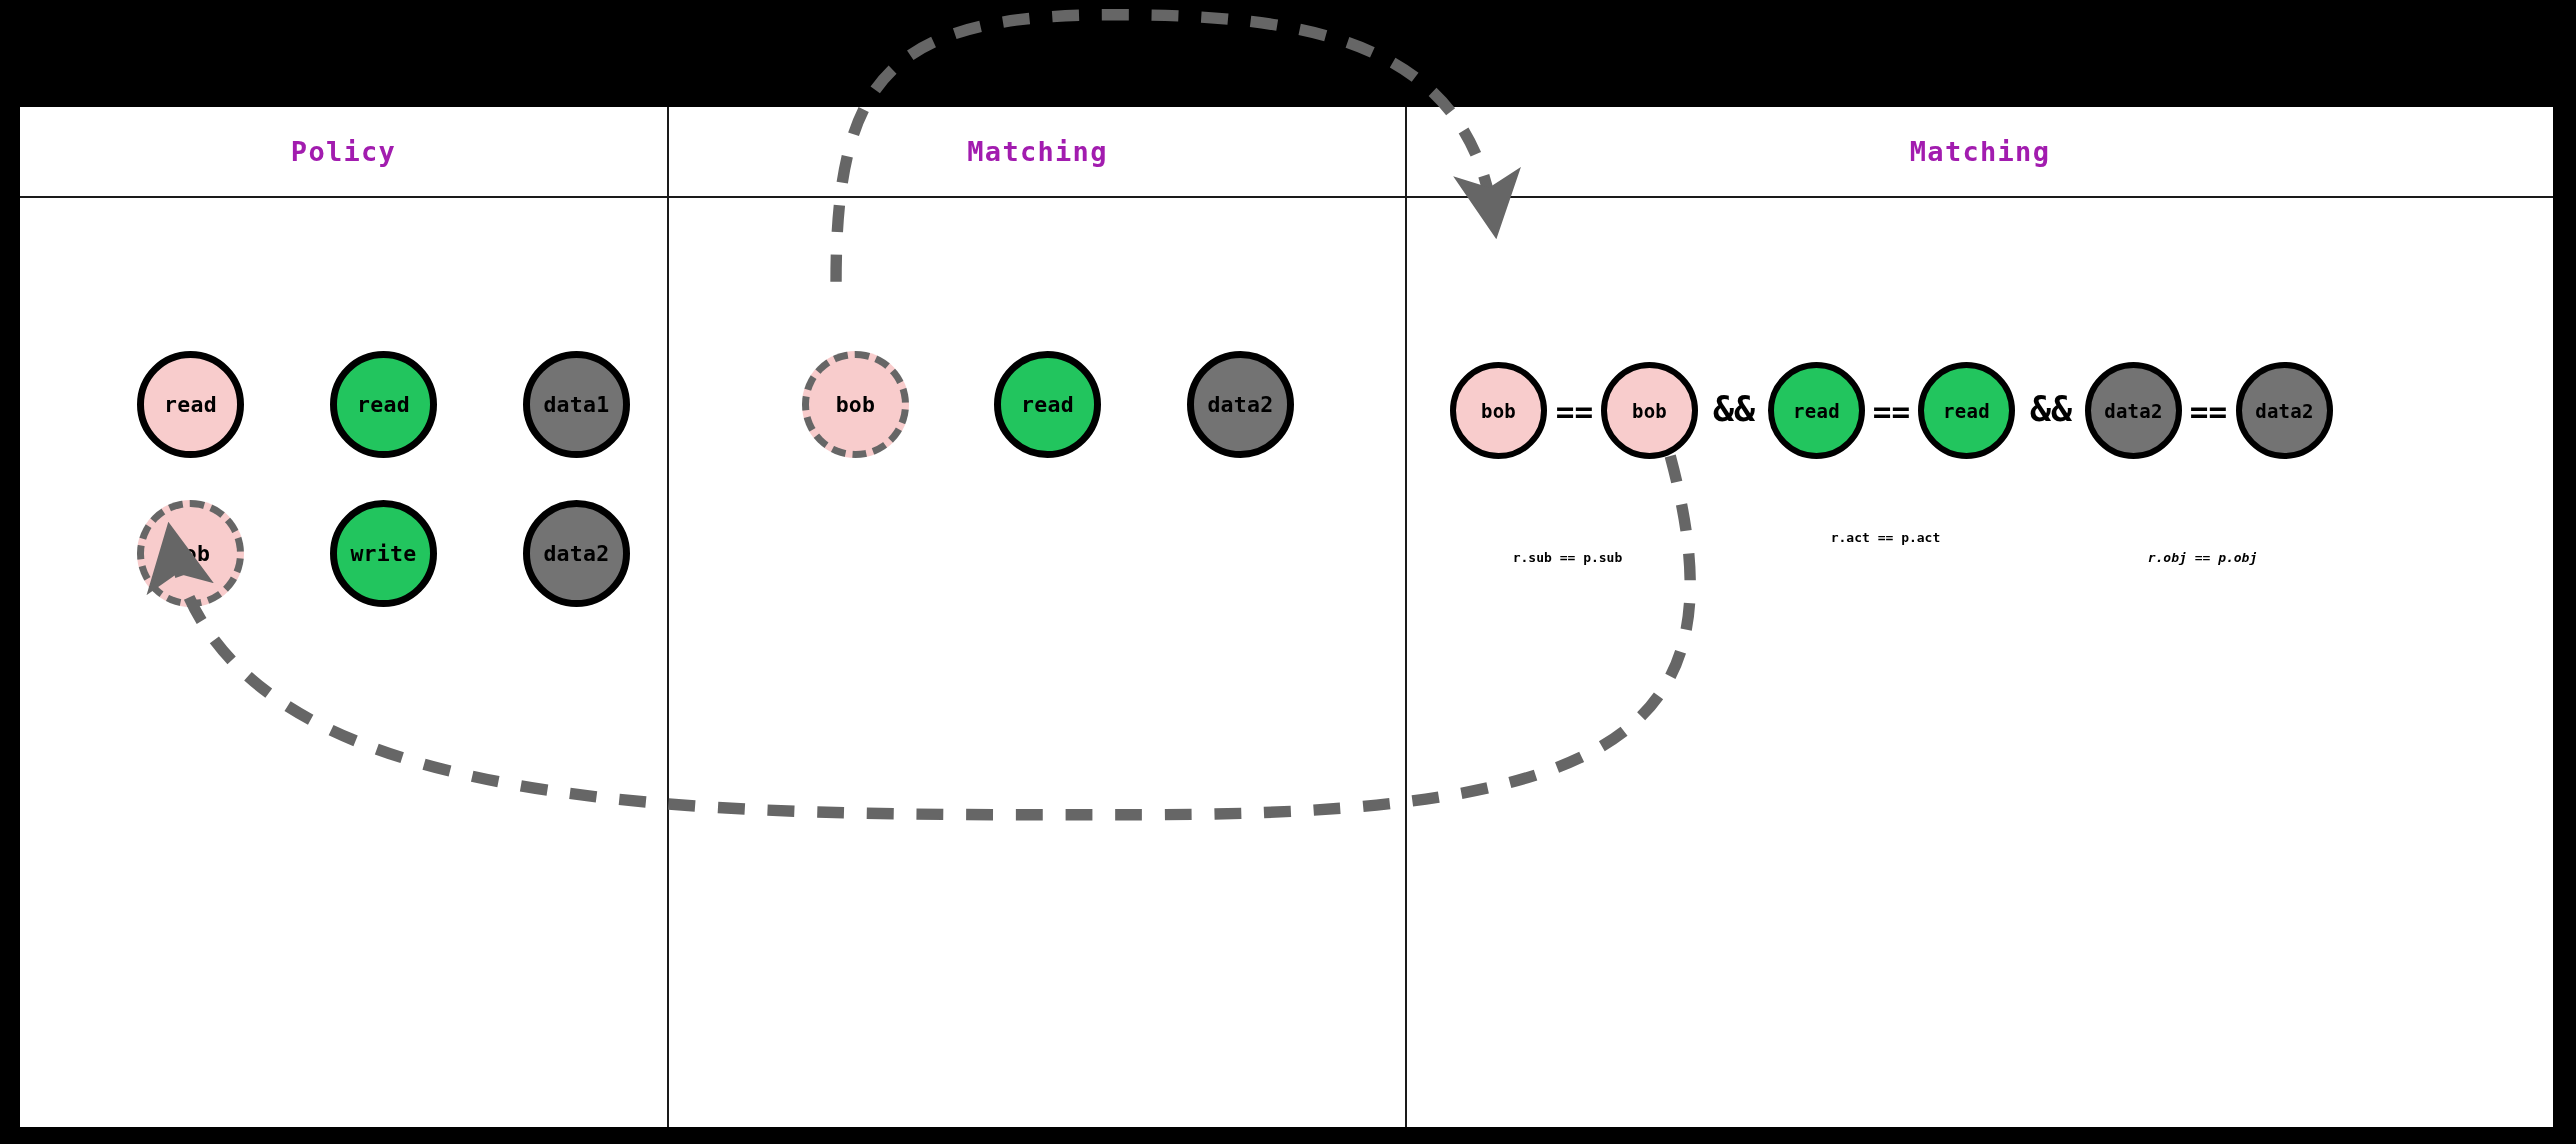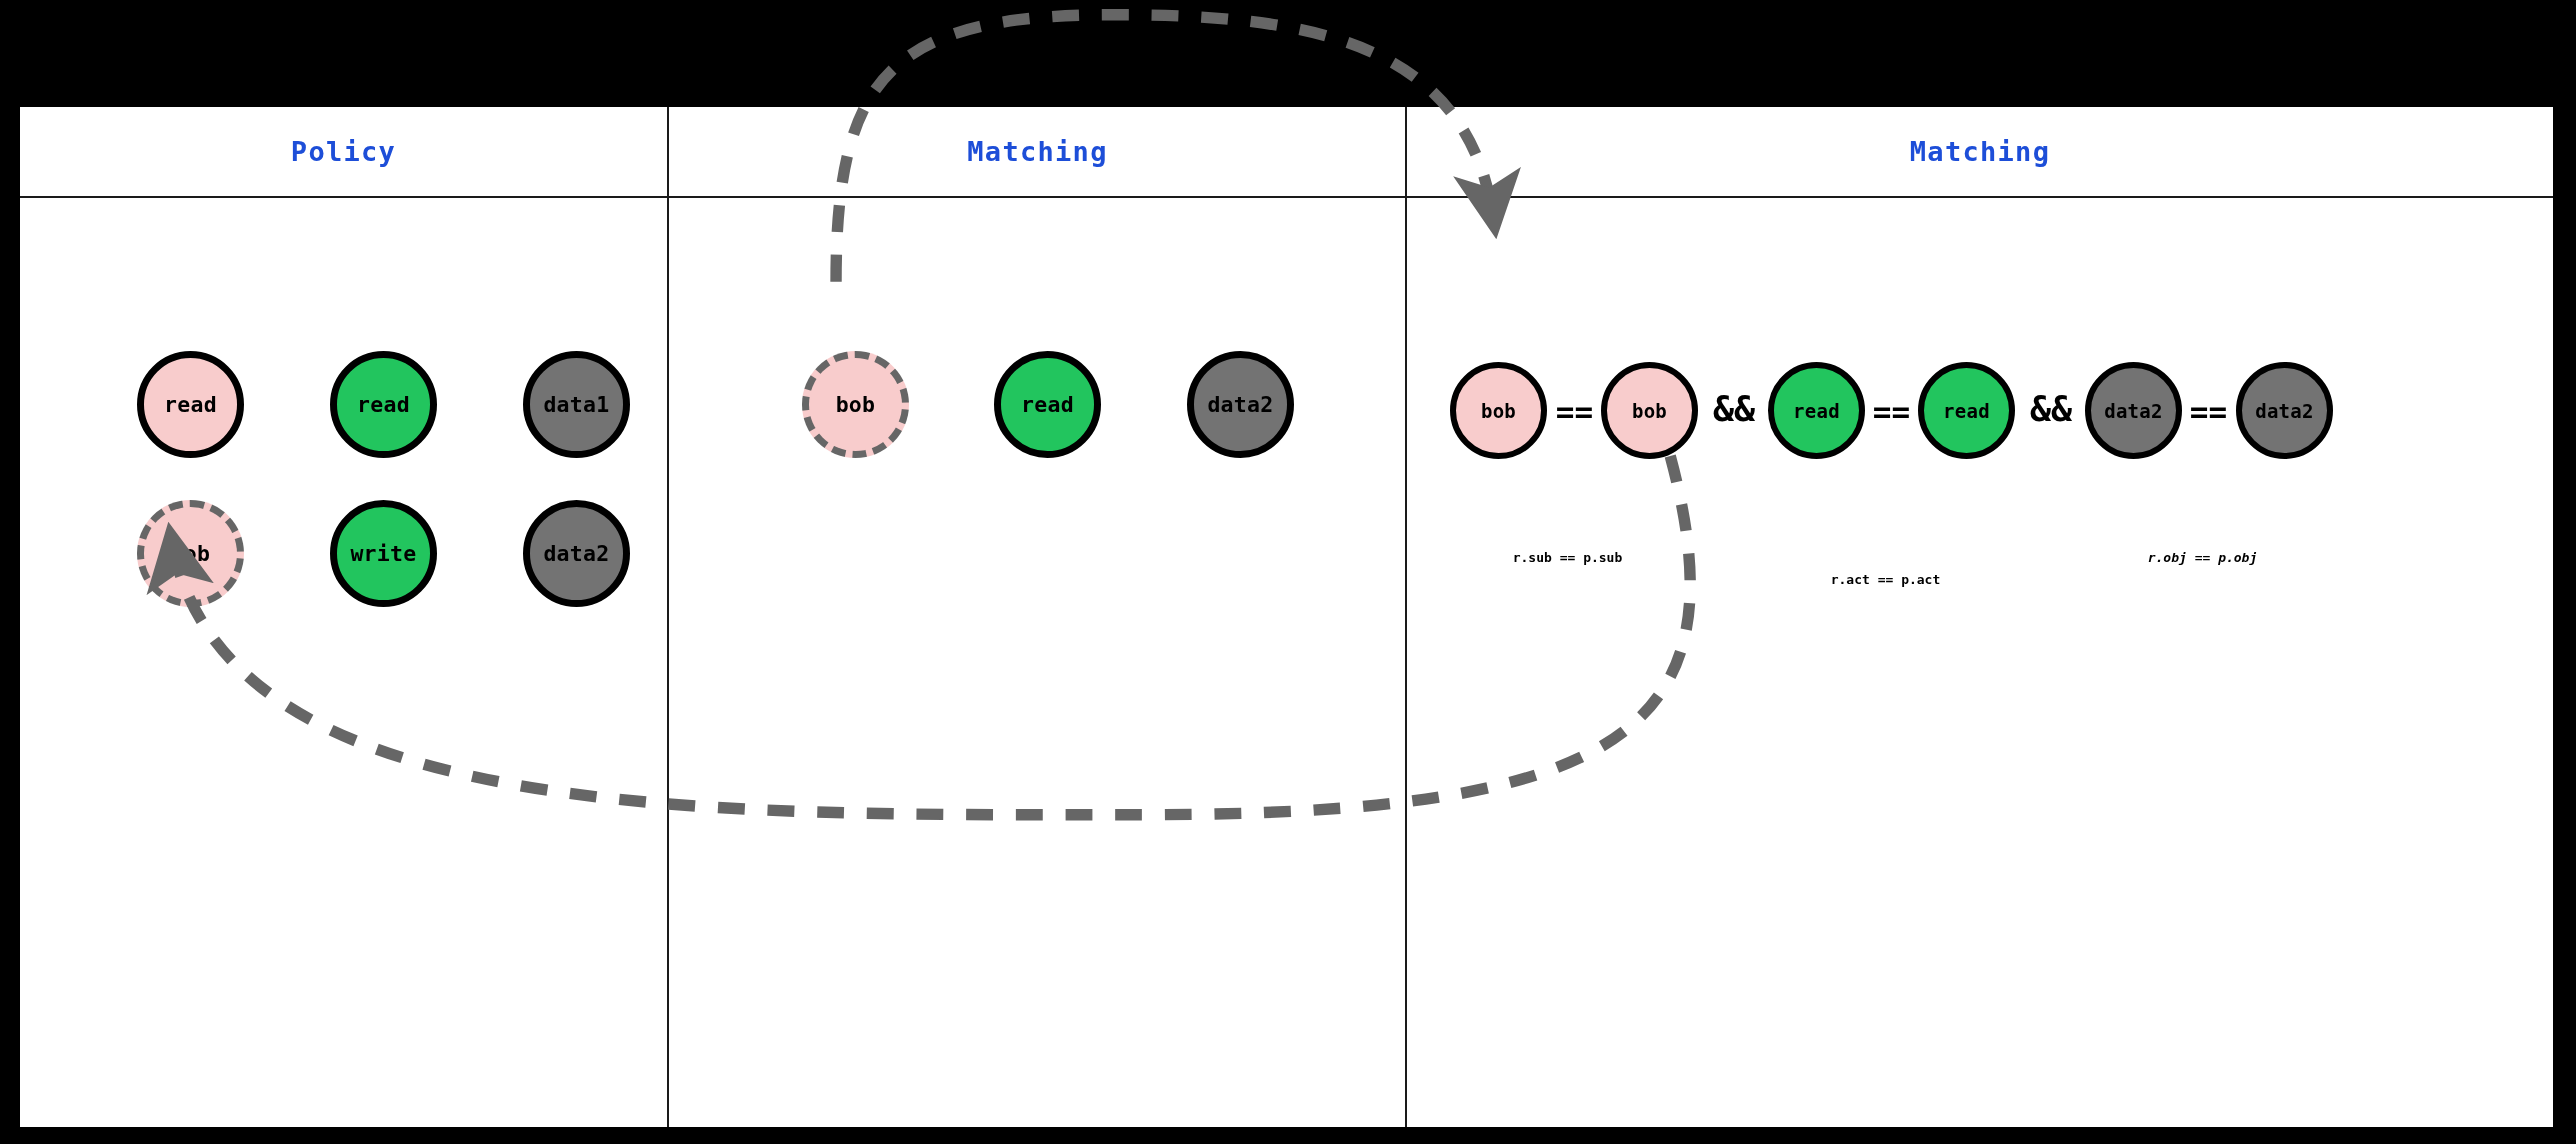--- a/index.html
+++ b/index.html
@@ -42,21 +42,21 @@
   }
   
   .col-header {
     position: absolute;
     top: 0;
     height: 89px;
     line-height: 89px;
     text-align: center;
     font-size: 27px;
     font-weight: bold;
-    color: #1d4ed8;
+    color: #a21caf;
     letter-spacing: 1.3px;
     white-space: nowrap;
   }
   
   .node {
     position: absolute;
     box-sizing: border-box;
     border-radius: 50%;
     border: 7.4px solid #000000;
     display: flex;
@@ -138,21 +138,21 @@
     <div class="node pink small" style="left:1430px; top:255px; width:97px; height:97px;">bob</div>
     <div class="op" style="left:1531px; top:286px; width:47px;">==</div>
     <div class="node pink small" style="left:1581px; top:255px; width:97px; height:97px;">bob</div>
     <div class="caption" style="left:1393px; top:443px; width:309px;">r.sub == p.sub</div>
 
     <div class="op amp" style="left:1687px; top:282px; width:54px;">&amp;&amp;</div>
 
     <div class="node blue small" style="left:1748px; top:255px; width:97px; height:97px;">read</div>
     <div class="op" style="left:1848px; top:286px; width:47px;">==</div>
     <div class="node blue small" style="left:1898px; top:255px; width:97px; height:97px;">read</div>
-    <div class="caption" style="left:1711px; top:465px; width:309px;">r.act == p.act</div>
+    <div class="caption" style="left:1711px; top:423px; width:309px;">r.act == p.act</div>
 
     <div class="op amp" style="left:2004px; top:282px; width:54px;">&amp;&amp;</div>
 
     <div class="node green small" style="left:2065px; top:255px; width:97px; height:97px;">data2</div>
     <div class="op" style="left:2165px; top:286px; width:47px;">==</div>
     <div class="node green small" style="left:2216px; top:255px; width:97px; height:97px;">data2</div>
     <div class="caption" style="left:2028px; top:443px; width:309px;font-style:italic;">r.obj == p.obj</div>
 
   </div>
 

